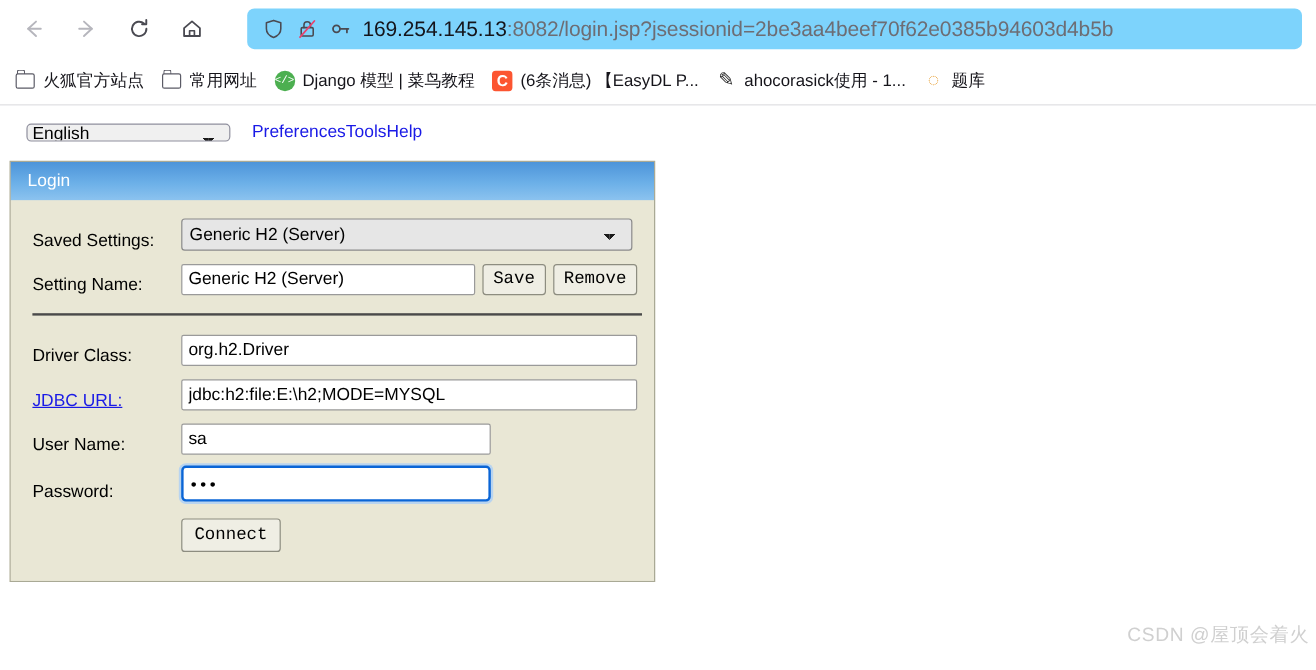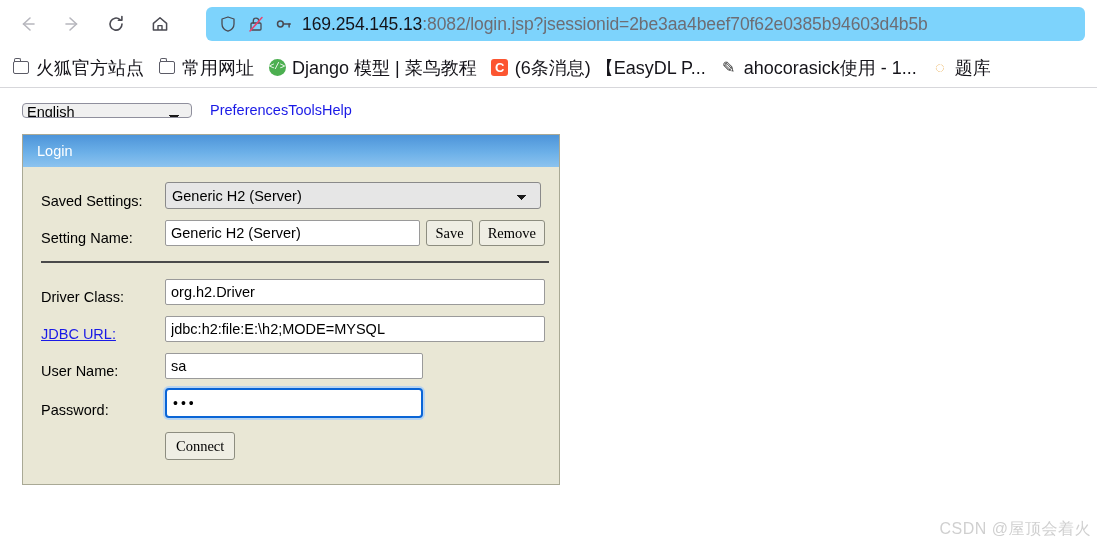--- a/index.html
+++ b/index.html
@@ -97,21 +97,21 @@
   .bookmark .bm-icon {
     width: 18px;
     height: 18px;
     margin-right: 6px;
     flex: none;
     display: flex;
     align-items: center;
     justify-content: center;
   }
   .bookmark .bm-label {
-    font-size: 18px;
+    font-size: 14px;
     color: #15141a;
     white-space: nowrap;
   }
 
   
   .folder-glyph {
     width: 16px;
     height: 13px;
     border: 1.5px solid #5b5b66;
     border-radius: 2px;
@@ -220,21 +220,21 @@
     align-items: center;
   }
   .menu-link {
     color: #1a1ae6;
     font-size: 14.5px;
     text-decoration: none;
     cursor: pointer;
   }
 
   .login-panel {
-    margin: 16px 0 0 22px;
+    margin: 16px 0 0 8px;
     width: 538px;
     border: 1px solid #a9a995;
     box-sizing: border-box;
     background: #e9e7d5;
   }
   .panel-title {
     height: 32px;
     background: linear-gradient(to bottom, #4d94d9 0%, #6cb0e8 55%, #8cc3ef 100%);
     color: #ffffff;
     font-size: 14.5px;
@@ -316,21 +316,21 @@
   }
   .pw-dots {
     font-size: 14px;
     letter-spacing: 3px;
     color: #000000;
     line-height: 1;
   }
 
   .btn {
     height: 26px;
-    font-family: Liberation Serif, serif;
+    font-family: Liberation Mono, monospace;
     font-size: 14.5px;
     color: #000000;
     background: #efeee4;
     border: 1px solid #8d8d80;
     border-radius: 3px;
     padding: 0 8px;
     margin-left: 6px;
     cursor: pointer;
     box-sizing: border-box;
   }

